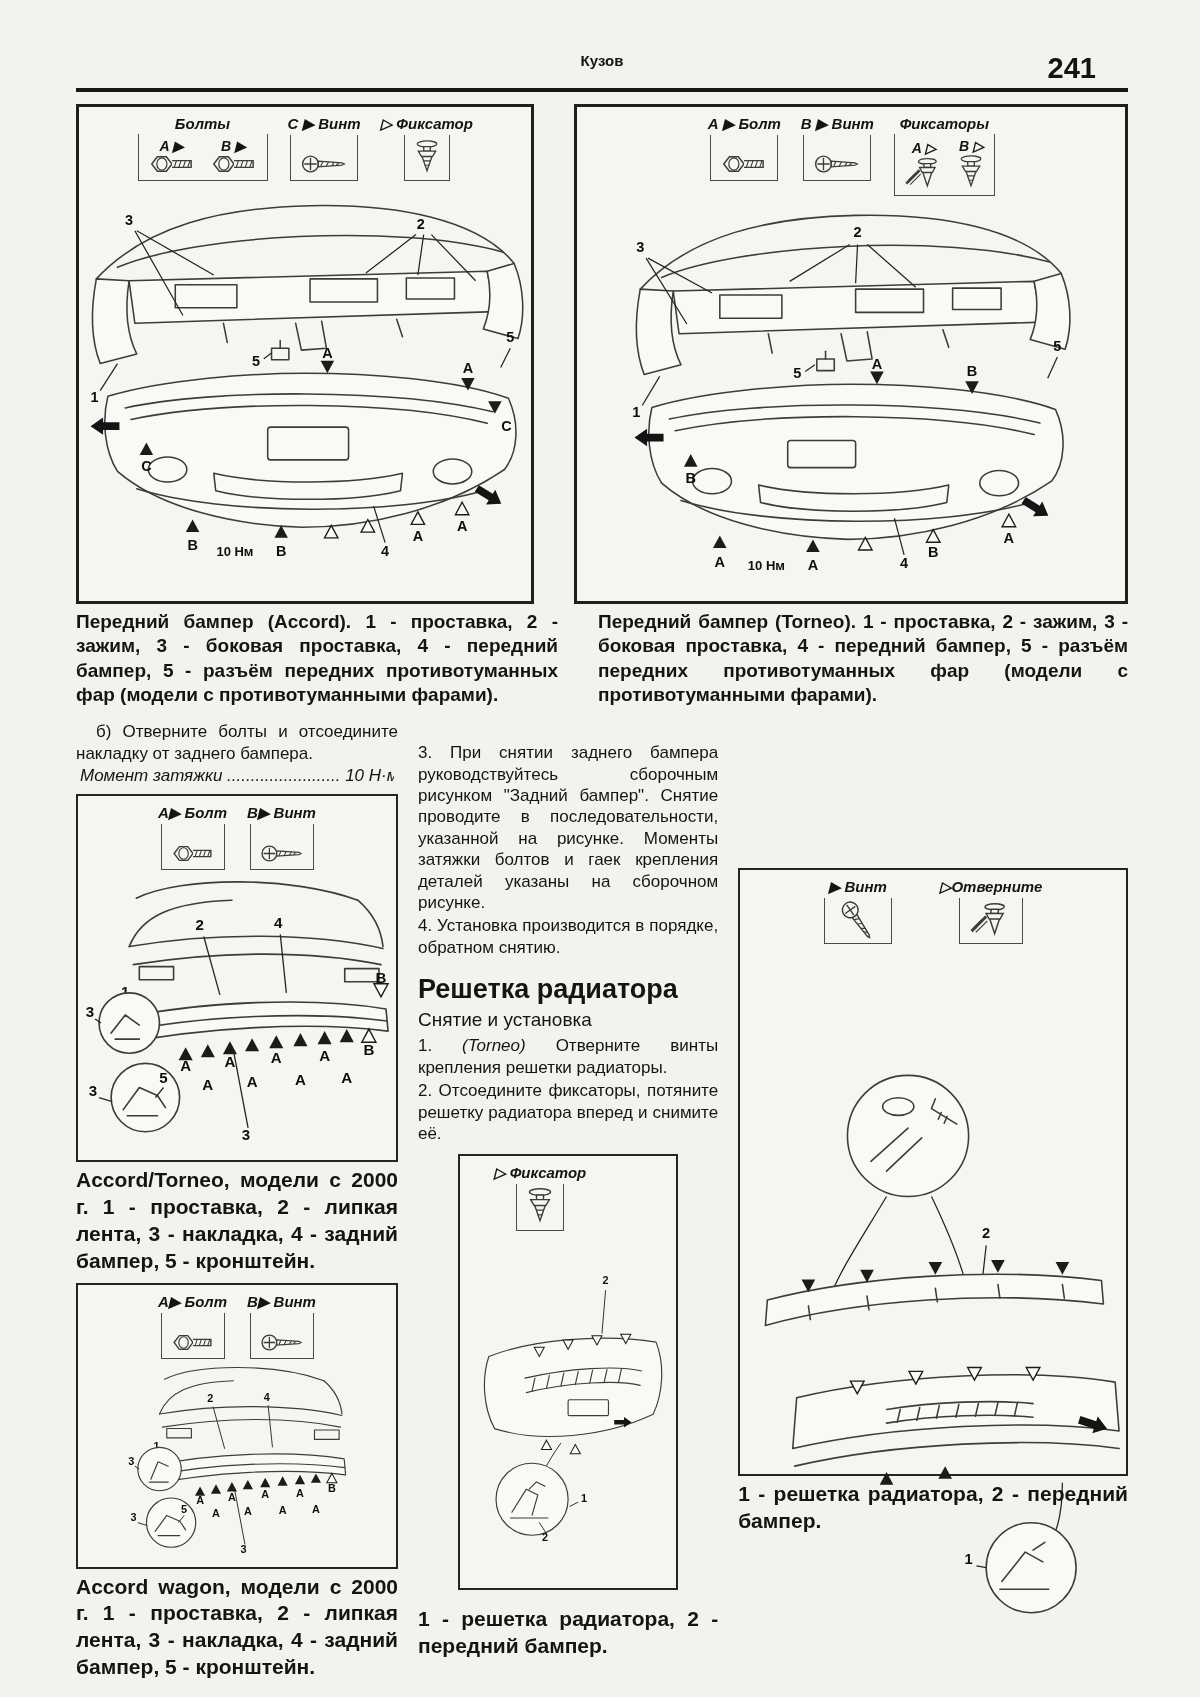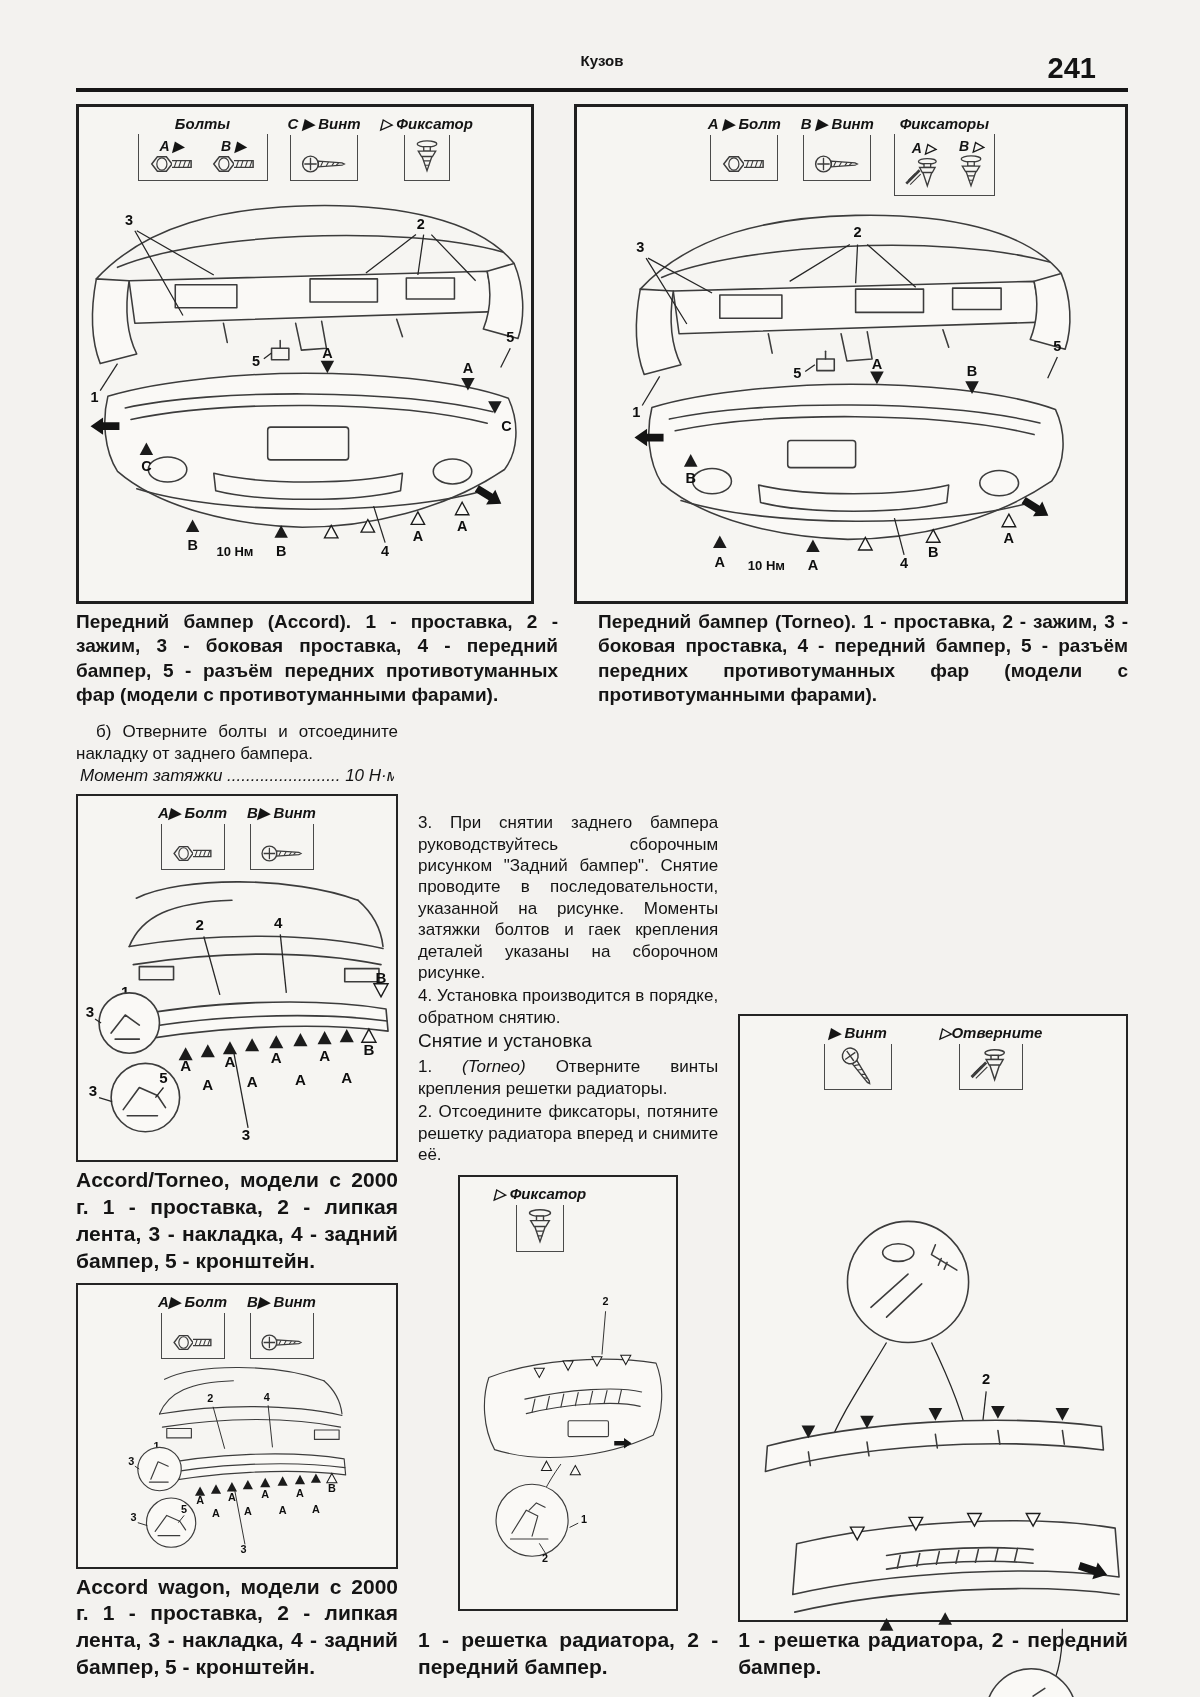--- a/index.html
+++ b/index.html
@@ -23,21 +23,21 @@
   .legend{display:flex;align-items:flex-start;justify-content:center;gap:20px;padding:8px 6px 0;}
   .legend.left{justify-content:flex-start;padding-left:34px;}
   .leg-group{display:flex;flex-direction:column;align-items:center;font-style:italic;}
   .leg-title{font-weight:bold;font-size:15px;margin-bottom:2px;white-space:nowrap;}
   .leg-box{display:flex;gap:16px;border:1.5px solid #4a4a4a;border-top:none;
            padding:4px 10px 7px;align-items:flex-end;min-height:34px;}
   .leg-item{display:flex;flex-direction:column;align-items:center;gap:1px;}
   .leg-lab{font-weight:bold;font-size:14px;white-space:nowrap;}
   .ic{display:block;}
   
-  .cols{display:flex;margin-top:14px;align-items:flex-end;}
+  .cols{display:flex;margin-top:14px;align-items:center;}
   .col-left{width:322px;}
   .col-mid{width:308px;}
   .col-right{width:400px;}
   .vr{width:2px;background:#2e2e2e;margin:0 9px;}
   p.body{font-size:17px;line-height:1.26;text-align:justify;margin:0 0 2px;}
   p.body.ind{text-indent:20px;}
   .torqueline{font-style:italic;font-size:17px;margin:2px 4px 8px;white-space:nowrap;overflow:hidden;}
   .smallfig{border:2.5px solid #242424;background:#f6f5f2;margin-top:6px;box-sizing:border-box;}
   .cap2{font-weight:bold;font-size:21px;line-height:1.28;text-align:justify;margin:5px 0 8px;}
   .h1g{font-size:27px;font-weight:bold;margin:16px 0 4px;}
@@ -439,20 +439,21 @@
         </svg>
       </figure>
       <p class="cap2">Accord wagon, модели с 2000 г. 1 - проставка, 2 - липкая лента, 3 - накладка, 4 - задний бампер, 5 - кронштейн.</p>
     </div>
 
     <div class="vr"></div>
 
     <div class="col-mid">
       <p class="body">3. При снятии заднего бампера руководствуйтесь сборочным рисунком "Задний бампер". Снятие проводите в последовательности, указанной на рисунке. Моменты затяжки болтов и гаек крепления деталей указаны на сборочном рисунке.</p>
       <p class="body">4. Установка производится в порядке, обратном снятию.</p>
+      <h2 class="h1g">Решетка радиатора</h2>
       <h3 class="h2g">Снятие и установка</h3>
       <p class="body"><span>1.</span> <i>(Torneo)</i> <span>Отверните винты крепления решетки радиаторы.</span></p>
       <p class="body">2. Отсоедините фиксаторы, потяните решетку радиатора вперед и снимите её.</p>
 
       <figure class="smallfig" style="margin-top:10px;height:436px;">
         <div class="legend left">
           <div class="leg-group">
             <div class="leg-title">▷ Фиксатор</div>
             <div class="leg-box">
               <svg class="ic" viewBox="0 0 22 30" width="26" height="35">

